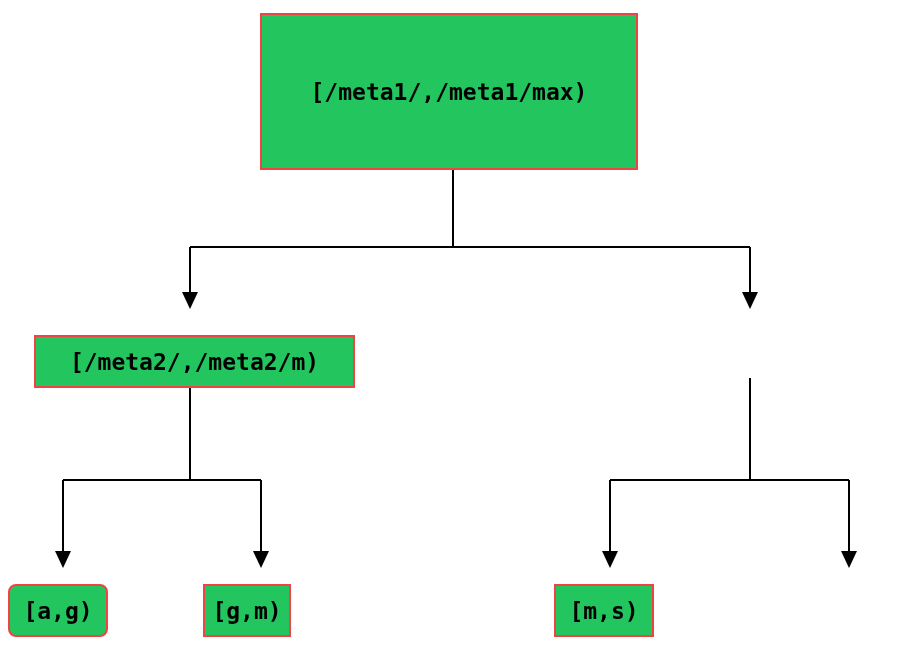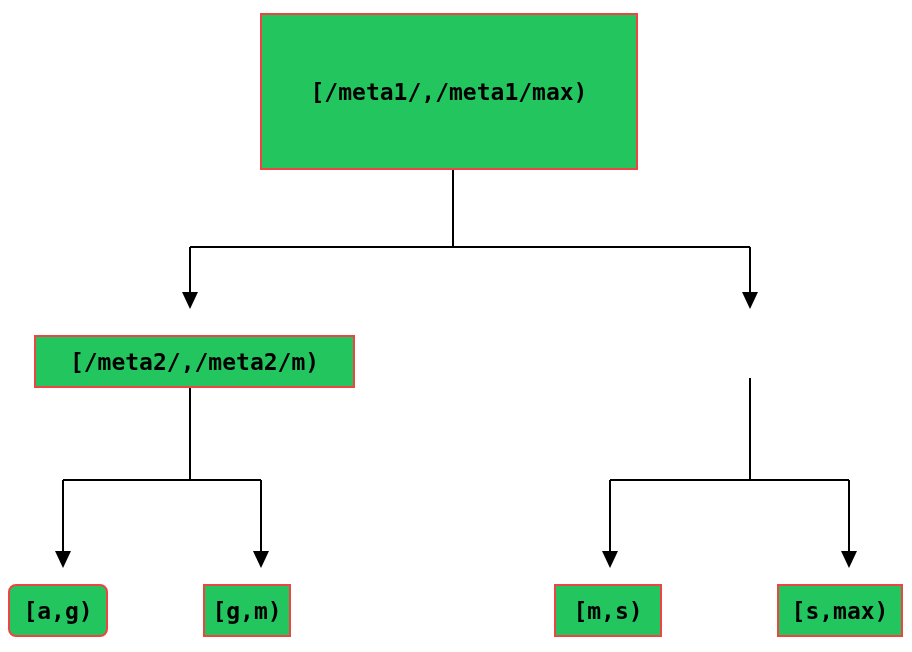--- a/index.html
+++ b/index.html
@@ -33,21 +33,21 @@
     font-weight: bold;
     font-size: 23px;
     color: #000000;
     white-space: pre;
   }
   .node-root      { left: 260px; top: 13px;  width: 378px; height: 157px; }
   .node-left-mid  { left: 34px;  top: 325px; width: 321px; height: 53px; margin-top: 10px; }
   .node-right-mid { left: 583px; top: 325px; width: 319px; height: 53px; }
   .node-leaf-ag   { left: 8px;   top: 584px; width: 100px; height: 53px; border-radius: 8px; }
   .node-leaf-gm   { left: 203px; top: 584px; width: 88px; height: 53px; }
-  .node-leaf-ms   { left: 554px; top: 584px; width: 108px; height: 53px; }
+  .node-leaf-ms   { left: 554px; top: 584px; width: 100px; height: 53px; }
   .node-leaf-smax { left: 777px; top: 584px; width: 126px; height: 53px; }
   .edge-line {
     stroke: #000000;
     stroke-width: 2;
     fill: none;
   }
   .arrowhead {
     fill: #000000;
     stroke: none;
   }
@@ -119,17 +119,14 @@
   </div>
 
   <div class="node node-leaf-gm">
     <span>[g,m)</span>
   </div>
 
   <div class="node node-leaf-ms">
     <span>[m,s)</span>
   </div>
 
-  <div class="node node-leaf-smax">
-    <span>[s,max)</span>
-  </div>
 
 </div>
 
 </body></html>

